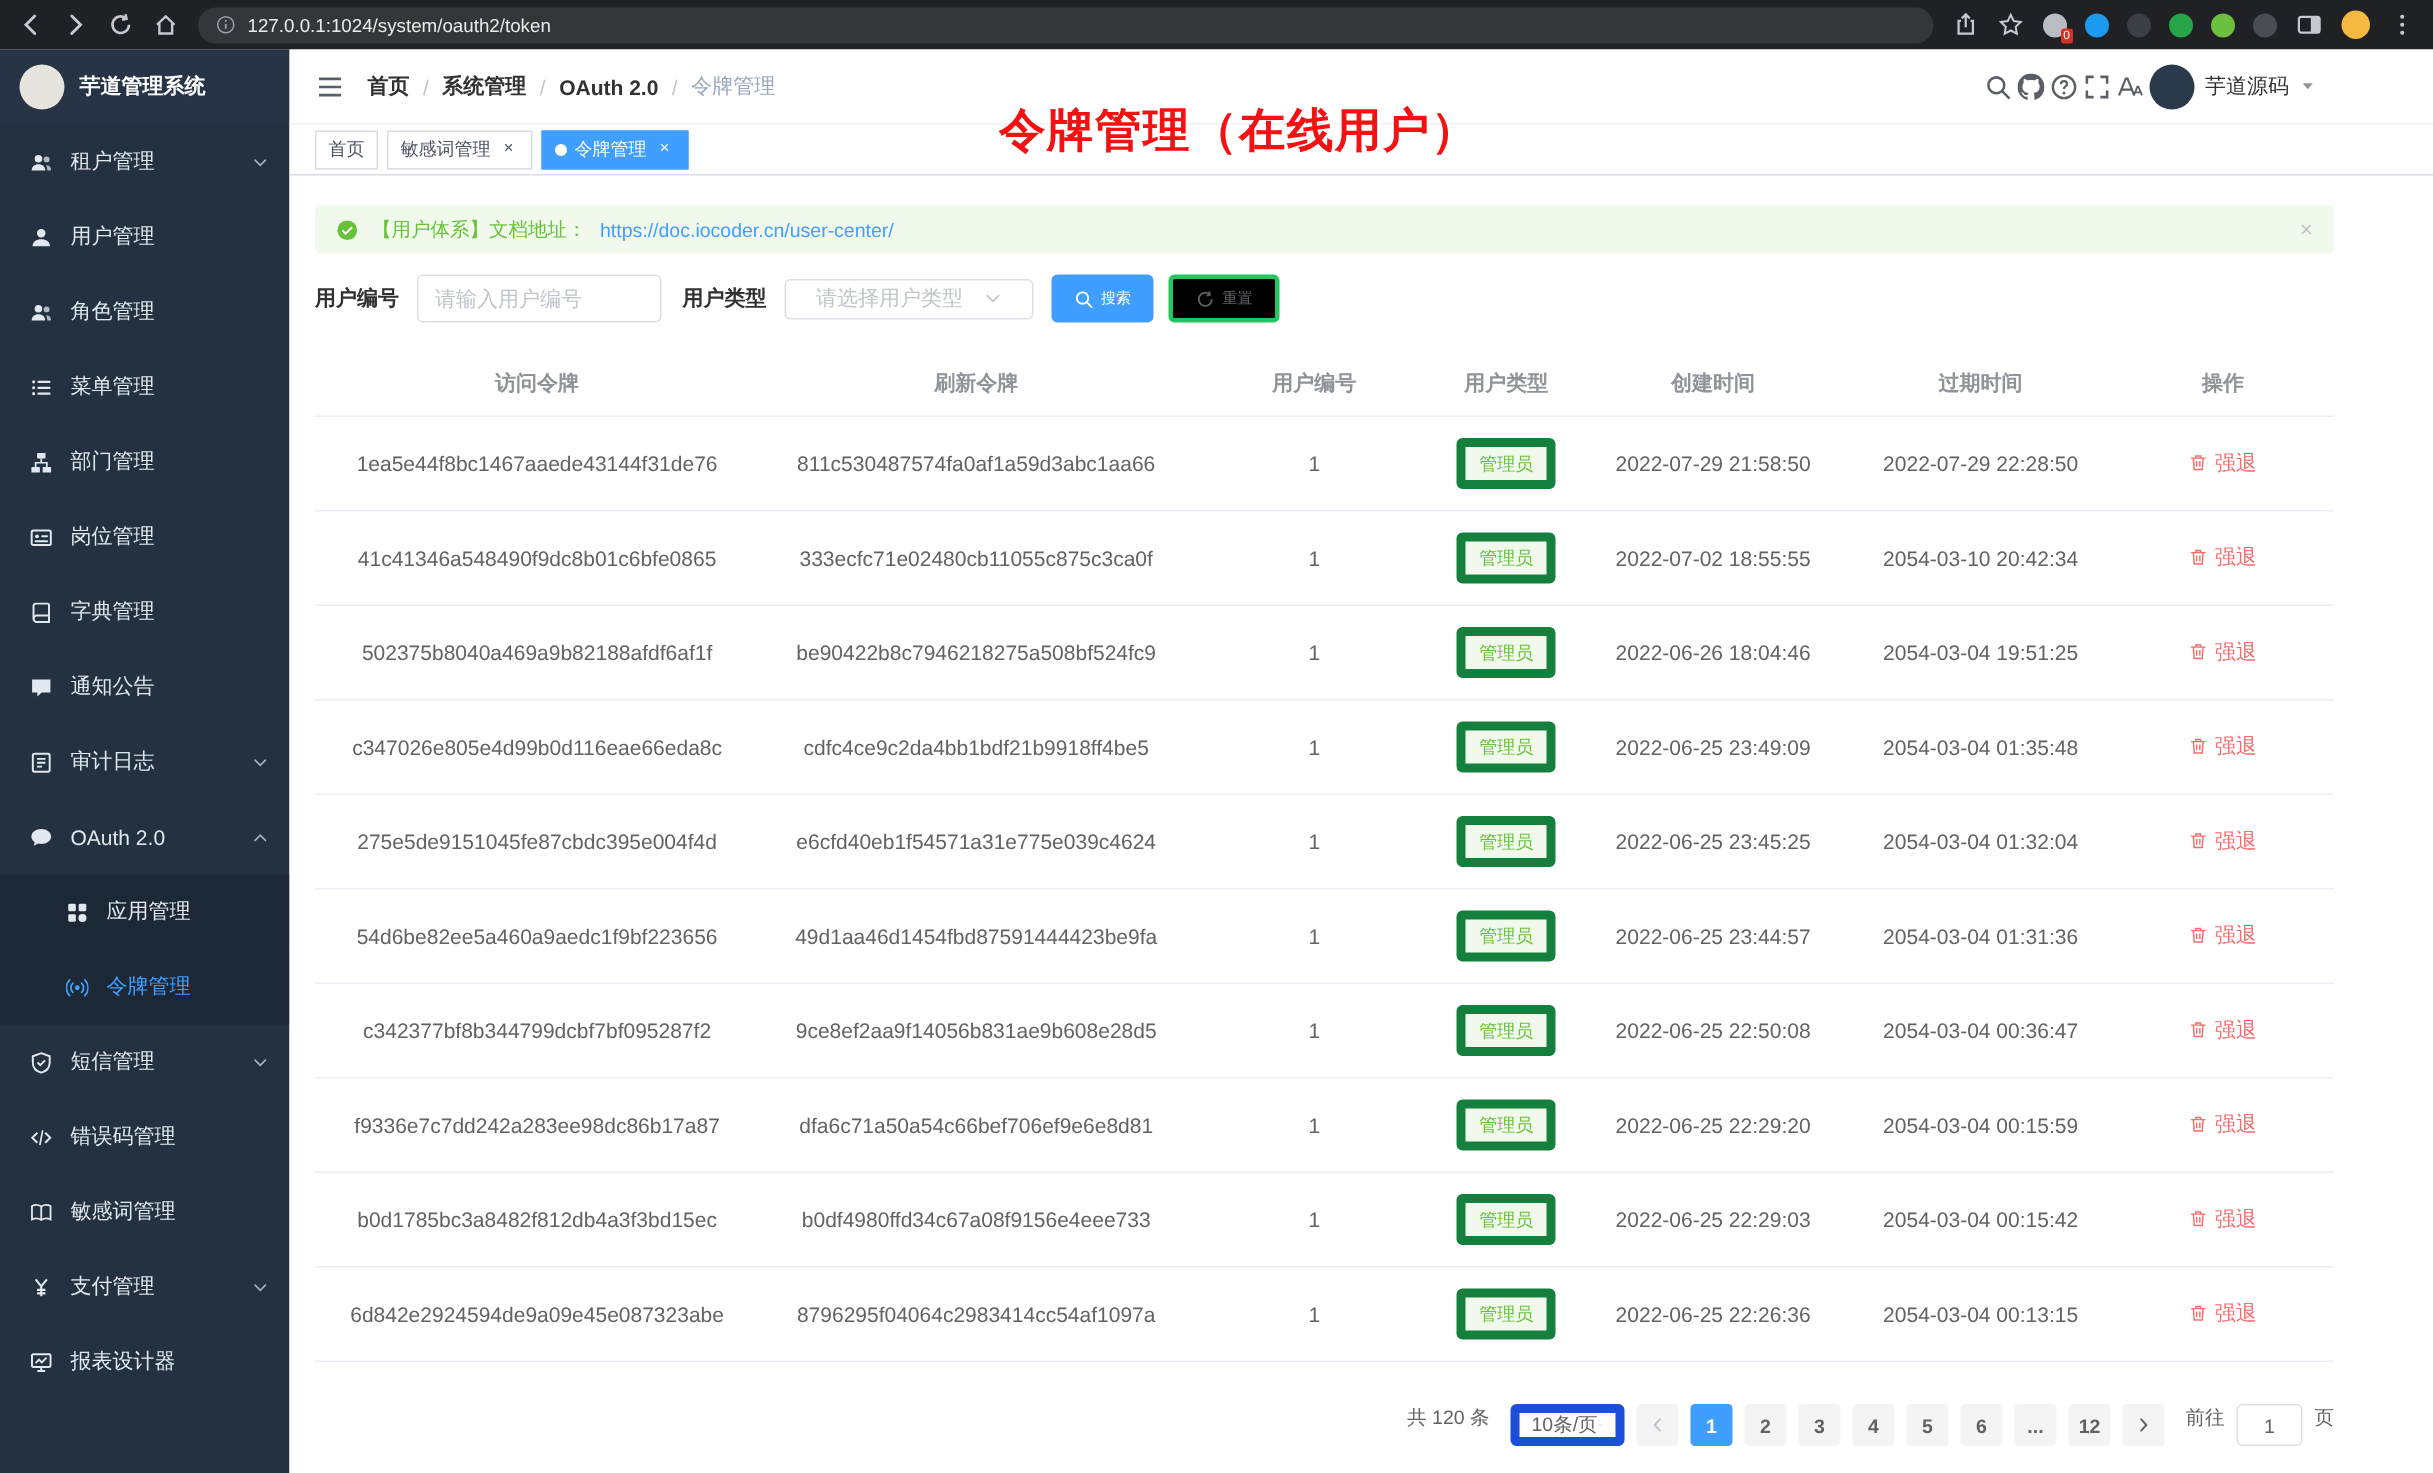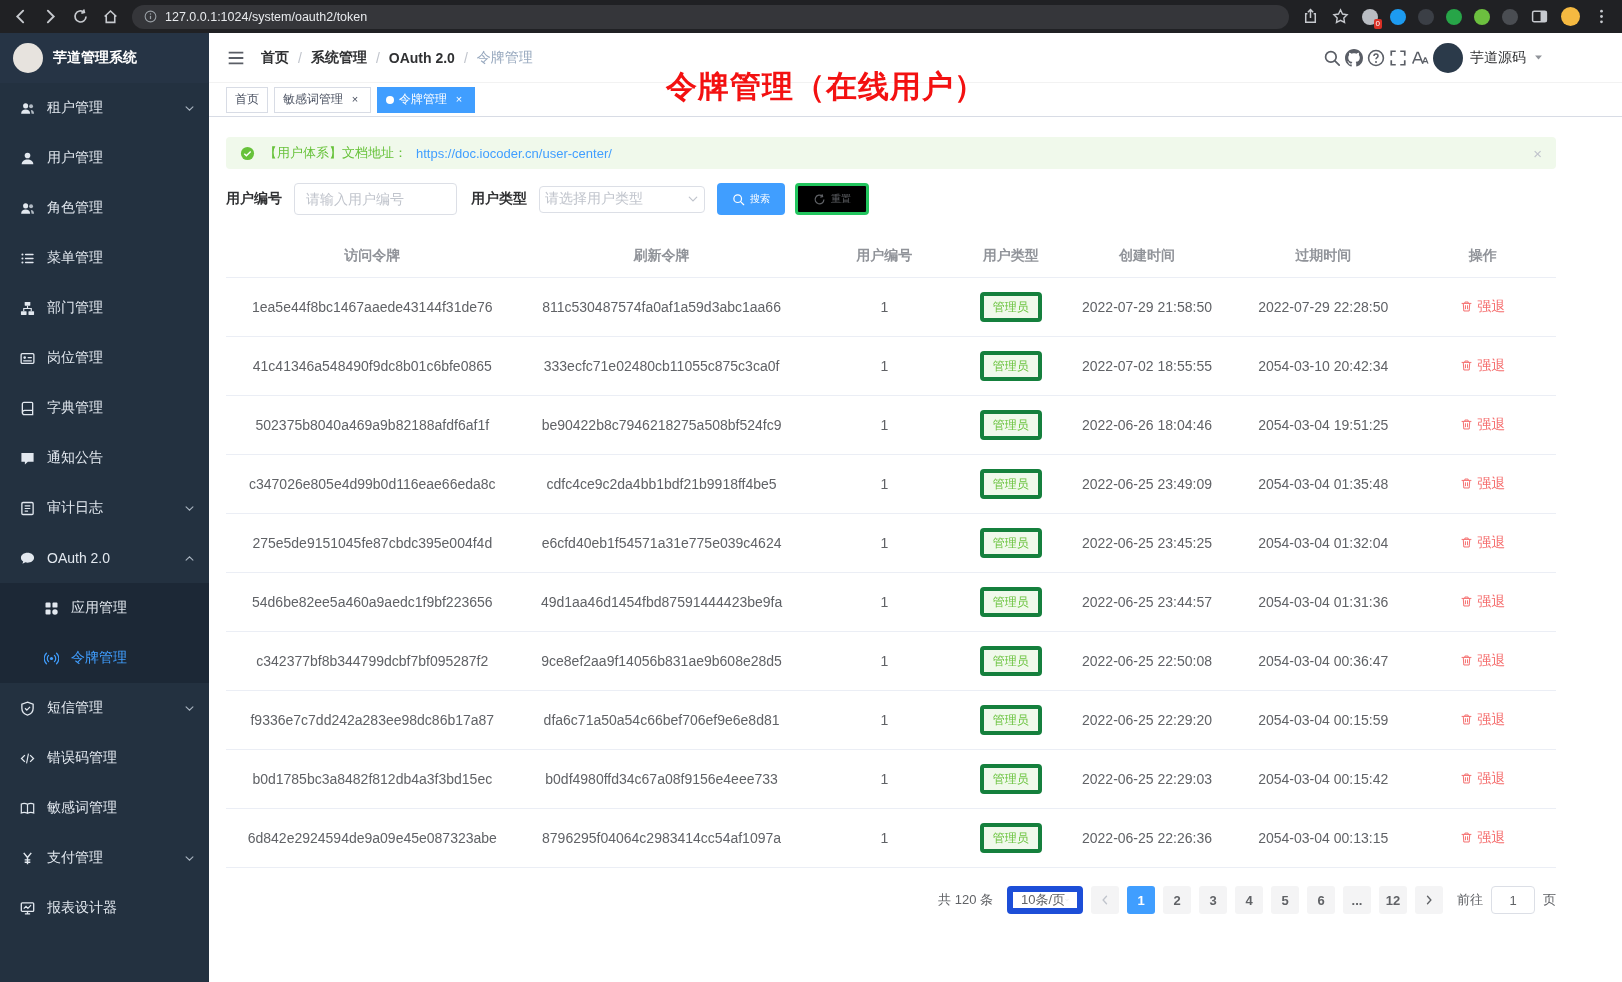--- a/index.html
+++ b/index.html
@@ -17,21 +17,21 @@
   .a-icn svg{width:100%;height:100%}
   .a-url{font-size:12.5px;color:#e8eaed;white-space:nowrap}
   .exts{display:inline-flex;gap:12px;align-items:center}
   .ext-dot{width:16px;height:16px;border-radius:50%;position:relative;display:inline-block;cursor:pointer}
   .ext-badge{position:absolute;right:-4px;bottom:-4px;background:#d93025;color:#fff;font-size:8px;line-height:10px;
     padding:0 2px;border-radius:2px}
   .b-avatar{width:19px;height:19px;border-radius:50%;background:#f5b941;display:inline-block;cursor:pointer;flex-shrink:0}
 
   
   .app{display:flex;height:949px}
-  .sidebar{width:209px;background:#233140;flex-shrink:0;display:flex;flex-direction:column;overflow:hidden}
+  .sidebar{width:193px;background:#233140;flex-shrink:0;display:flex;flex-direction:column;overflow:hidden}
   .logo{height:50px;display:flex;align-items:center;gap:10px;padding-left:13px;background:#263445;flex-shrink:0}
   .logo-img{width:30px;height:30px;border-radius:50%;background:#e7e3de}
   .logo-title{font-size:14px;font-weight:700;color:#fff;white-space:nowrap}
   .menu{flex:1}
   .menu-item{height:50px;display:flex;align-items:center;padding:0 14px 0 20px;font-size:14px;color:#e2e8ef;cursor:pointer;white-space:nowrap}
   .menu-item.sub{padding-left:44px;background:#1c2836}
   .menu-item.active{color:#409eff}
   .mi-icon{width:15px;height:15px;margin-right:12px;display:inline-flex;flex-shrink:0}
   .mi-icon svg{width:100%;height:100%}
   .mi-label{flex:1}
@@ -75,21 +75,21 @@
   .alert-text{font-size:13px;color:#67c23a;white-space:nowrap}
   .alert-link{font-size:13px;color:#409eff;text-decoration:none;cursor:pointer;white-space:nowrap}
   .alert-close{margin-left:auto;color:#c0c4cc;font-size:15px;cursor:pointer}
 
   .filter{display:flex;align-items:center;margin-top:14px}
   .f-label{font-size:14px;font-weight:700;color:#303133;margin-right:12px;white-space:nowrap}
   .f-input{width:163px;height:32px;border:1px solid #dcdfe6;border-radius:4px;padding:0 11px;font-size:14px;color:#606266;
     margin-right:14px;outline:none;font-family:inherit}
   .f-input::placeholder{color:#c0c4cc}
   .f-select{width:166px;height:27px;border:1px solid #dcdfe6;border-radius:4px;display:flex;align-items:center;
-    justify-content:space-between;padding:0 5px;margin-right:12px;cursor:pointer;background:#fff}
+    justify-content:space-between;padding:0 20px;margin-right:12px;cursor:pointer;background:#fff}
   .f-ph{font-size:14px;color:#c0c4cc;white-space:nowrap}
   .f-caret{width:12px;height:12px;color:#c0c4cc;display:inline-flex}
   .f-caret svg{width:100%;height:100%}
   .btn{height:32px;border:none;border-radius:4px;display:inline-flex;align-items:center;gap:5px;font-size:10px;
     padding:0 15px;cursor:pointer;font-family:inherit}
   .btn.primary{background:#409eff;color:#fff;margin-right:10px}
   .btn.plain{background:#000000;border:3px solid #22c55e;color:#606266}
   .btn-icn{width:13px;height:13px;display:inline-flex}
   .btn-icn svg{width:100%;height:100%}
 
@@ -97,27 +97,27 @@
   .token-table th{font-size:14px;color:#909399;font-weight:700;padding:12px 5px;border-bottom:1px solid #ebeef5;text-align:center;white-space:nowrap}
   .token-table td{font-size:14px;color:#606266;padding:14px 5px;border-bottom:1px solid #ebeef5;text-align:center;
     white-space:nowrap;overflow:hidden;text-overflow:ellipsis}
   .token-table th:nth-child(1){width:22%}
   .token-table th:nth-child(2){width:21.5%}
   .token-table th:nth-child(3){width:12%}
   .token-table th:nth-child(4){width:7%}
   .token-table th:nth-child(5){width:13.5%}
   .token-table th:nth-child(6){width:13%}
   .token-table th:nth-child(7){width:11%}
-  .badge{display:inline-block;background:#f0f9eb;border:4px solid #15803d;color:#67c23a;font-size:12px;line-height:1;
+  .badge{display:inline-block;background:#f0f9eb;border:6px solid #15803d;color:#67c23a;font-size:12px;line-height:1;
     padding:5px 9px;border-radius:4px}
   .action-link{color:#f56c6c;display:inline-flex;align-items:center;gap:4px;cursor:pointer;font-size:14px}
   .act-icn{width:13px;height:13px;display:inline-flex}
   .act-icn svg{width:100%;height:100%}
 
-  .pager{display:flex;align-items:center;justify-content:flex-end;gap:8px;margin-top:18px;font-size:13px;color:#606266}
+  .pager{display:flex;justify-content:flex-end;gap:8px;margin-top:28px;font-size:13px;color:#606266}
   .p-total{margin-right:6px;white-space:nowrap}
   .p-size{width:76px;height:28px;border:6px solid #1d4ed8;border-radius:4px;display:flex;align-items:center;
     justify-content:space-between;padding:0 8px;cursor:pointer;white-space:nowrap}
   .pages{display:inline-flex;gap:8px}
   .page-btn{min-width:28px;height:28px;padding:0 4px;border-radius:3px;background:#f4f4f5;display:inline-flex;
     align-items:center;justify-content:center;font-size:13px;font-weight:600;color:#606266;cursor:pointer}
   .page-btn.active{background:#409eff;color:#fff}
   .page-btn.disabled{color:#c0c4cc;cursor:default}
   .page-btn svg{width:12px;height:12px}
   .p-goto-label{margin-left:6px}

